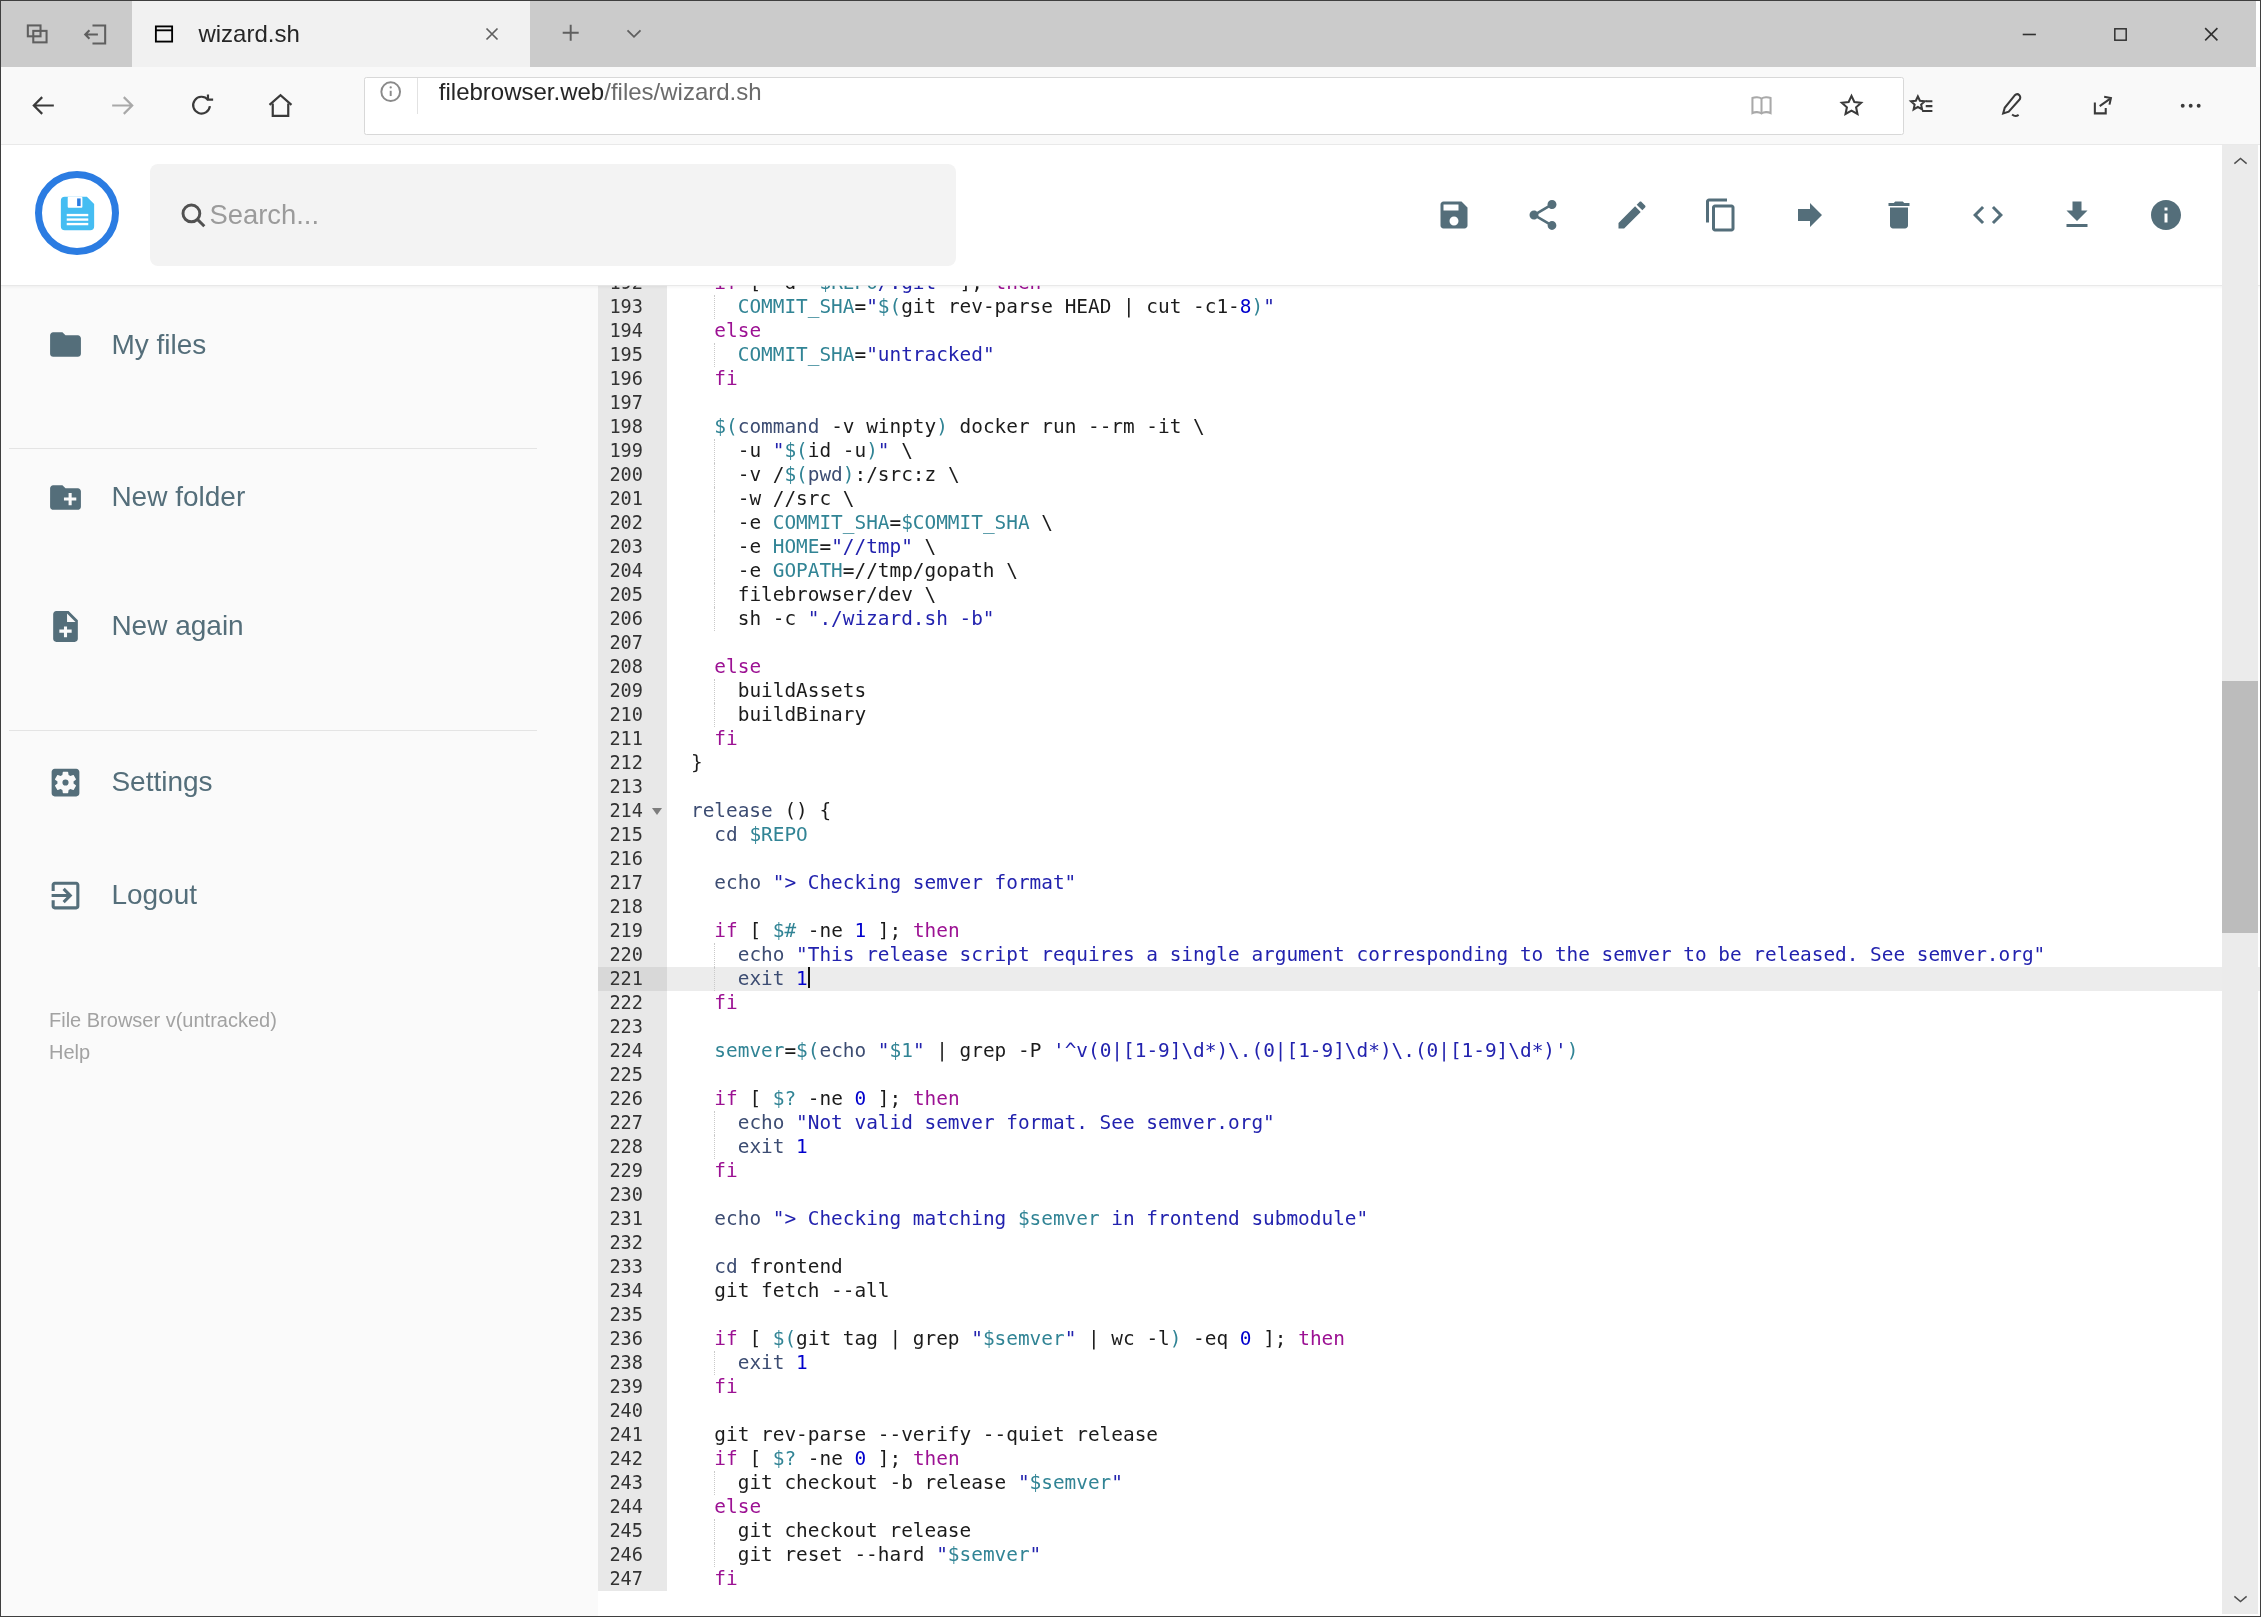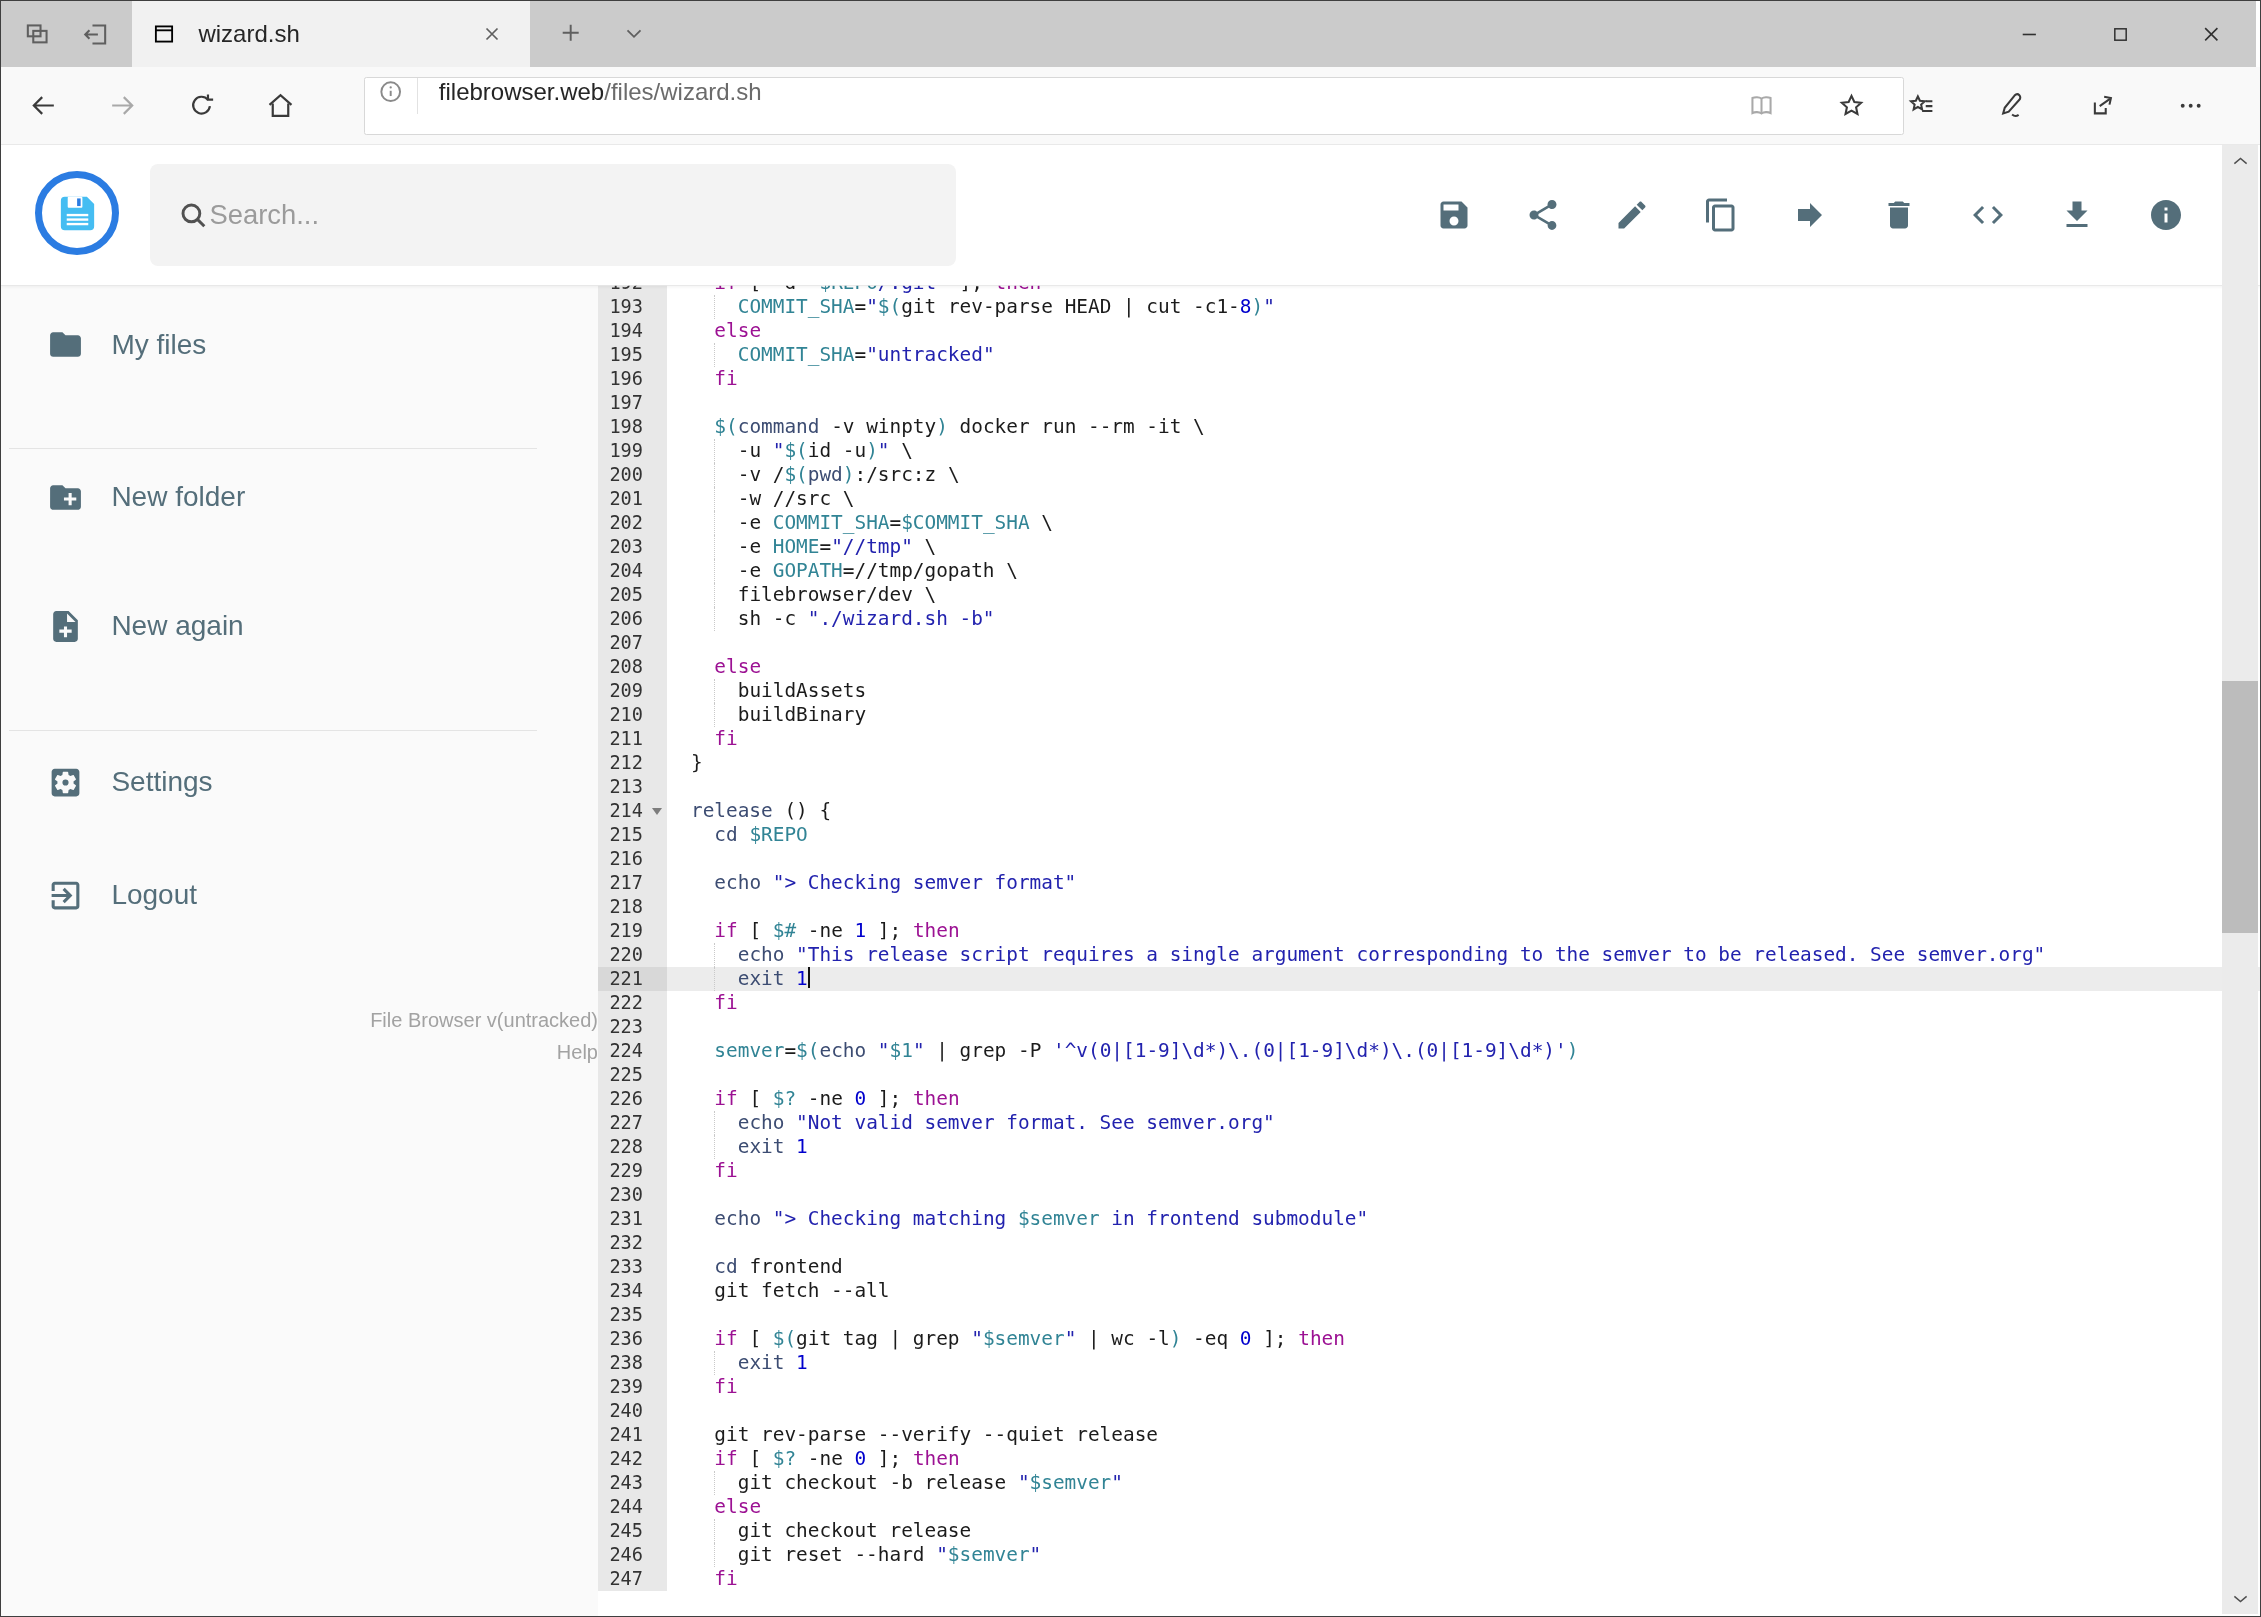--- a/index.html
+++ b/index.html
@@ -36,21 +36,21 @@
   .logo svg { width:47px; height:47px; }
   .searchbar { position:absolute; left:149px; top:19.4px; width:806px; height:102px; background:#f3f3f3; border-radius:8px; display:flex; align-items:center; padding:0 27.4px; }
   .searchbar svg { color:#515151; }
   .search-input { flex:1; border:none; background:transparent; outline:none; font-size:27.4px; color:#333; font-family:"Liberation Sans",sans-serif; }
   .search-input::placeholder { color:#9b9b9b; }
   .actions { position:absolute; right:76px; top:0; height:140px; display:flex; align-items:center; gap:52px; }
   .abtn { width:37px; height:37px; border:none; background:none; color:var(--accent); cursor:pointer; display:flex; align-items:center; justify-content:center; }
 
   
   .content { position:absolute; left:0; right:0; top:284px; bottom:0; display:flex; overflow:hidden; }
-  .sidebar { width:597px; flex:none; background:var(--sidebar-bg); padding-top:29px;text-align:right; }
+  .sidebar { width:597px; flex:none; background:var(--sidebar-bg); padding-top:29px; }
   .sb-item { height:61px; display:flex; align-items:center; gap:27.4px; padding-left:46px; color:var(--accent); cursor:pointer; }
   .sb-item svg { width:37px; height:37px; flex:none; }
   .sb-label { font-size:28px; }
   .sb-div { height:0.8px; background:var(--divider); margin:0 61px 0 8px; }
   .sb-footer { margin:78px 0 0 48px; color:#a2a2a2; font-size:20px; line-height:32px; }
   .sb-help { cursor:pointer; }
 
   
   .editor { flex:1; background:#fff; overflow:hidden; position:relative; font-family:"DejaVu Sans Mono", monospace; }
   .ed-inner { margin-top:-14.5px; }

